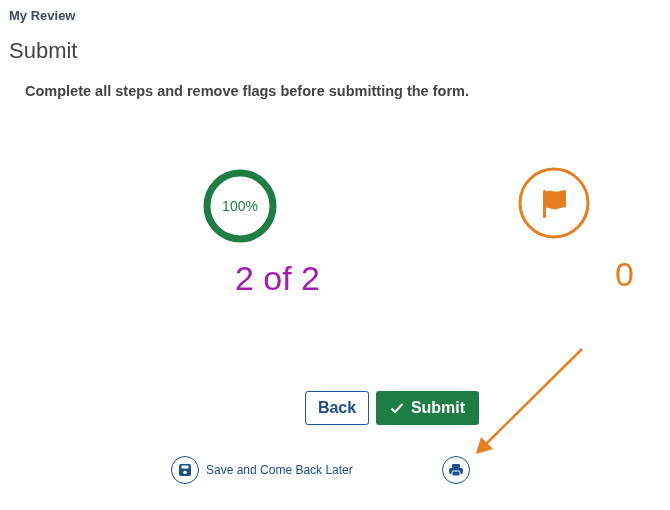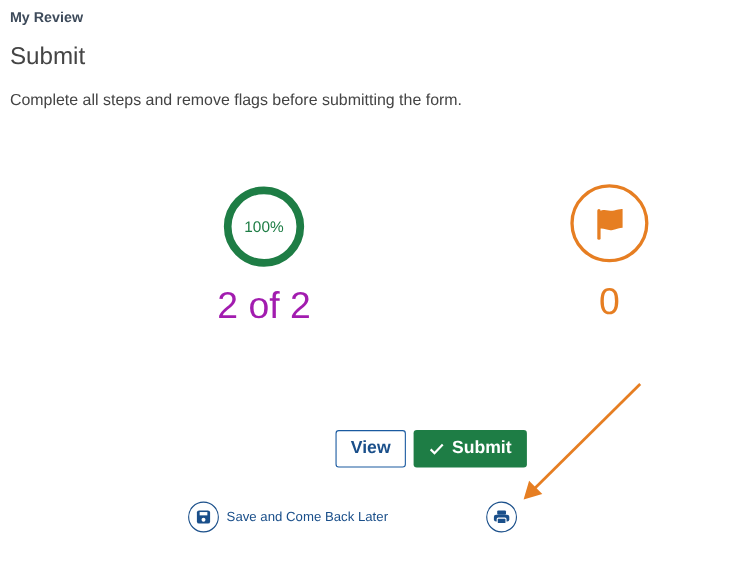--- a/index.html
+++ b/index.html
@@ -1,21 +1,21 @@
 <!DOCTYPE html>
 <html><head>
   <meta charset="utf-8">
   <style>
     html, body { margin: 0; padding: 0; background: #ffffff; }
     body { width: 670px; height: 510px; position: relative; overflow: hidden; font-family: "Liberation Sans", sans-serif; }
     .eyebrow { position: absolute; left: 9px; top: 8px; font-size: 13px; font-weight: bold; color: #3d4a5a; }
     .title { position: absolute; left: 9px; top: 38px; font-size: 22px; color: #444; font-weight: normal; }
-    .desc { position: absolute; left: 9px; top: 83px; font-size: 14.5px; font-weight: normal; color: #444; }
+    .desc { position: absolute; left: 25px; top: 83px; font-size: 14.5px; font-weight: bold; color: #444; }
 
-    .stat { position: absolute; width: 160px; text-align: center; }
+    .stat { position: absolute; width: 160px; text-align: right; }
     .stat.completed { left: 160px; top: 168px; }
     .stat.flagged { left: 474px; top: 166px; }
     .ring { margin: 0 auto; display: block; }
     .big { font-size: 34px; margin-top: 14px; line-height: 40px; }
     .small { font-size: 11px; font-weight: bold; margin-top: 5px; letter-spacing: 0.1px; }
     .green { color: #a21caf; }
     .orange { color: #e67e22; }
 
     .btn { position: absolute; height: 34px; box-sizing: border-box; border-radius: 3px; font-size: 16px; font-weight: bold; display: flex; align-items: center; justify-content: center; cursor: pointer; }
     .btn-back { left: 305px; top: 391px; width: 64px; border: 1.5px solid #1a5aa0; color: #1a4f8a; background: #fff; }
@@ -47,21 +47,21 @@
 <div class="stat flagged">
   <svg class="ring" width="74" height="74" viewBox="0 0 74 74">
     <circle cx="37" cy="37" r="34" fill="none" stroke="#e67e22" stroke-width="3"></circle>
     <rect x="26" y="24" width="3" height="28" rx="1.5" fill="#e67e22"></rect>
     <path d="M28 26 C33 23, 38 27, 43 25 C46 24, 48 24, 49 24 L49 41 C46 41, 44 42, 40 43 C35 44, 32 41, 28 42 Z" fill="#e67e22"></path>
   </svg>
   <div class="big orange">0</div>
 </div>
 
 <div class="btn btn-back">
-  <span>View</span>
+  <span>Back</span>
 </div>
 <div class="btn btn-submit">
   <svg class="check" width="14" height="12" viewBox="0 0 14 12">
     <path d="M1.5 6.5 L5 10 L12.5 2" fill="none" stroke="#fff" stroke-width="2"></path>
   </svg>
   <span>Submit</span>
 </div>
 
 <div class="link save">
   <span class="circ">

